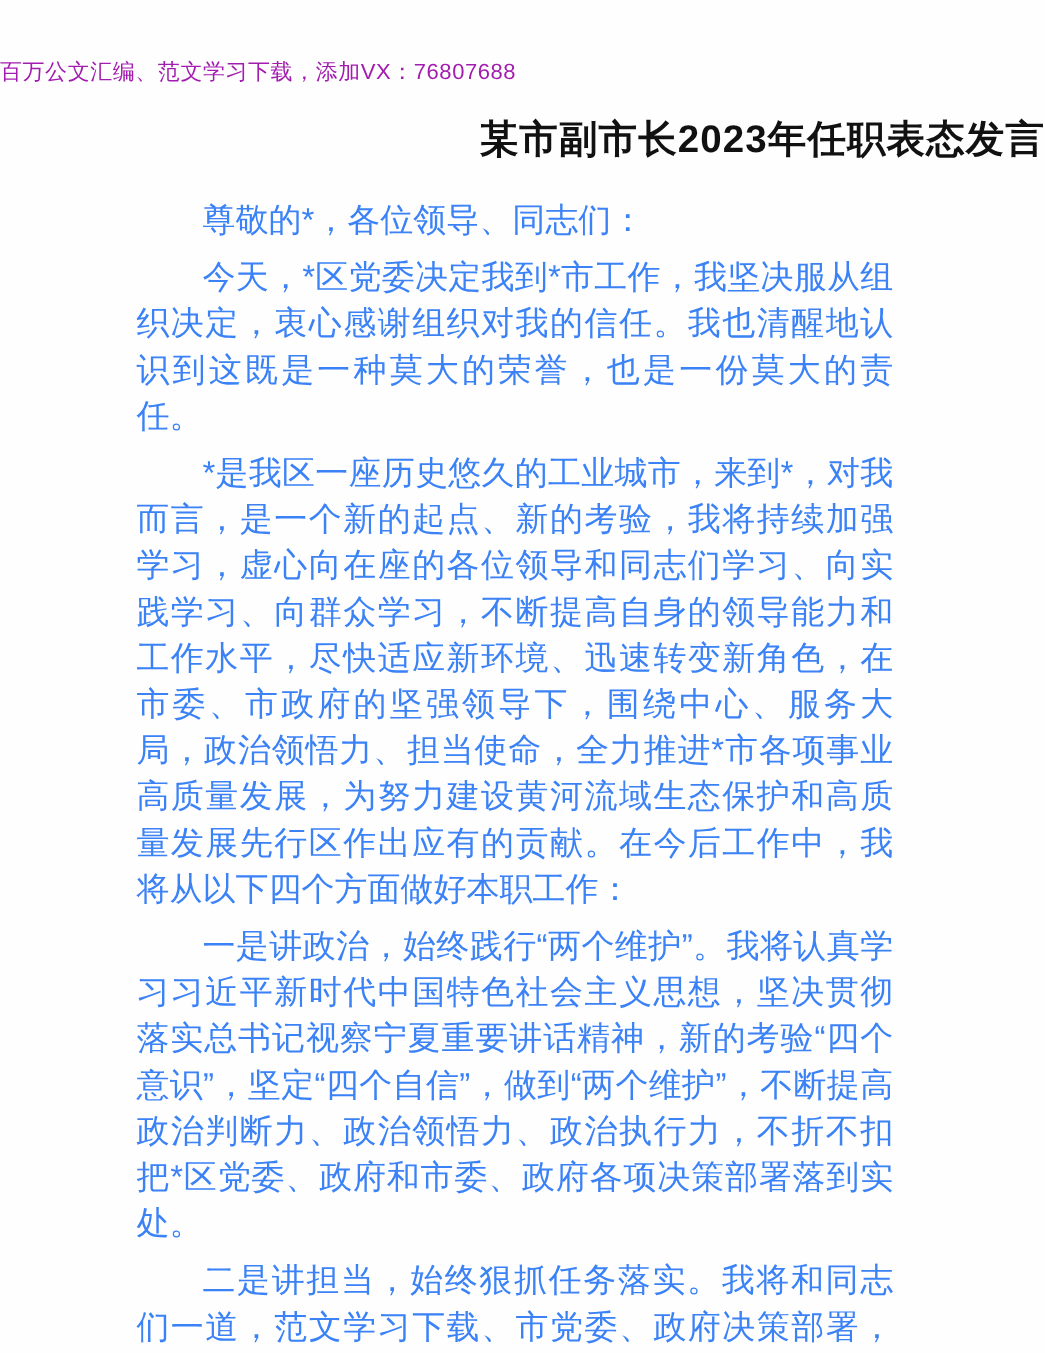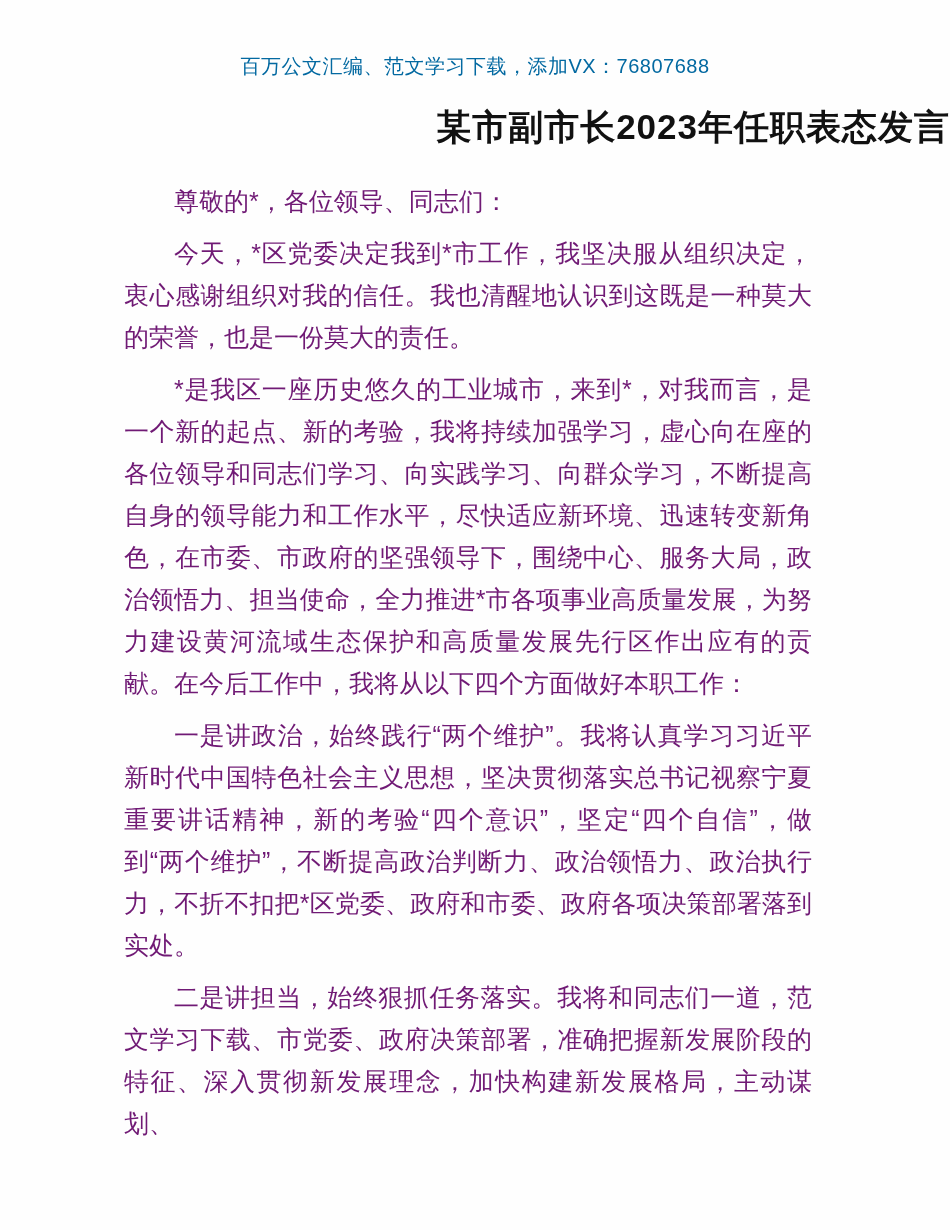--- a/index.html
+++ b/index.html
@@ -11,47 +11,47 @@
     position: relative;
     width: 950px;
     height: 1230px;
     background: #fefefe;
     overflow: hidden;
     font-family: "Liberation Sans", "DejaVu Sans", sans-serif;
     color: #1a1a1a;
   }
   .promo-banner {
     margin-top: 52px;
-    text-align: center;
+    text-align: left;
     font-size: 20px;
     line-height: 28px;
-    color: #0369a1;
+    color: #a21caf;
     letter-spacing: 0.5px;
   }
   .doc-title {
     margin: 24px 0 0 0;
     text-align: right;
     font-size: 35px;
     line-height: 46px;
     font-weight: bold;
     color: #111111;
     letter-spacing: 1px;
   }
   .doc-body {
     margin: 30px auto 0 124px;
     width: 688px;
   }
   .doc-body p {
     margin: 0 0 10px 0;
-    font-size: 25px;
+    font-size: 30px;
     line-height: 42px;
     text-align: justify;
     text-justify: inter-ideograph;
     text-indent: 2em;
-    color: #701a75;
+    color: #3b82f6;
   }
 </style>
 </head>
 <body>
 
 <div class="page">
   <div class="promo-banner">百万公文汇编、范文学习下载，添加VX：76807688</div>
 
   <h1 class="doc-title">某市副市长2023年任职表态发言</h1>
 

